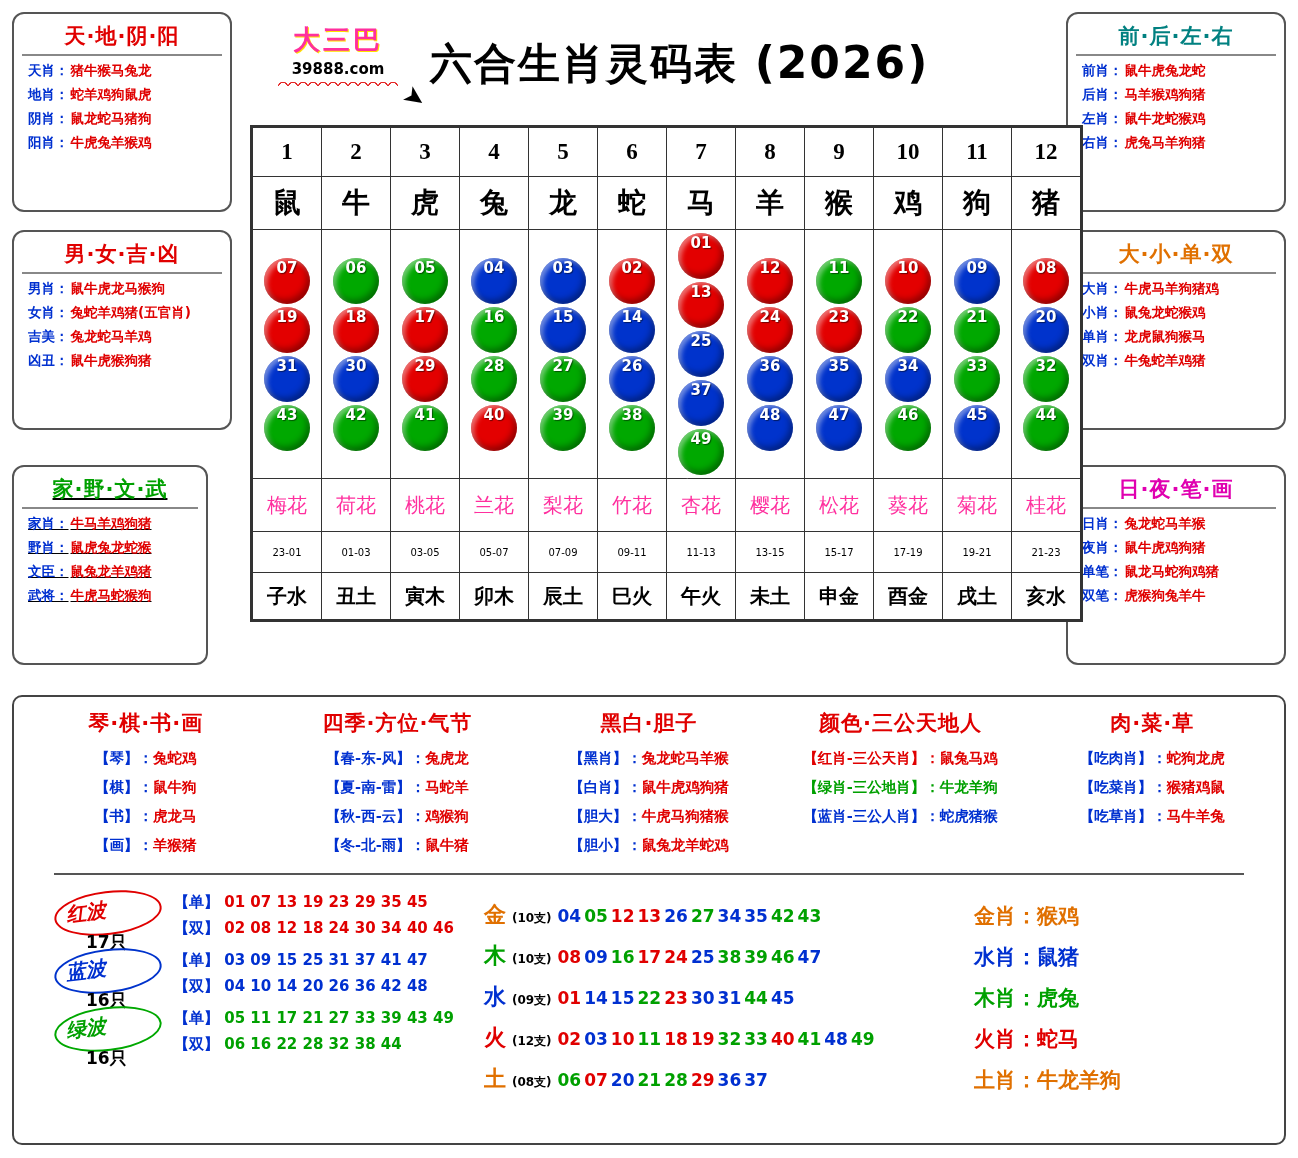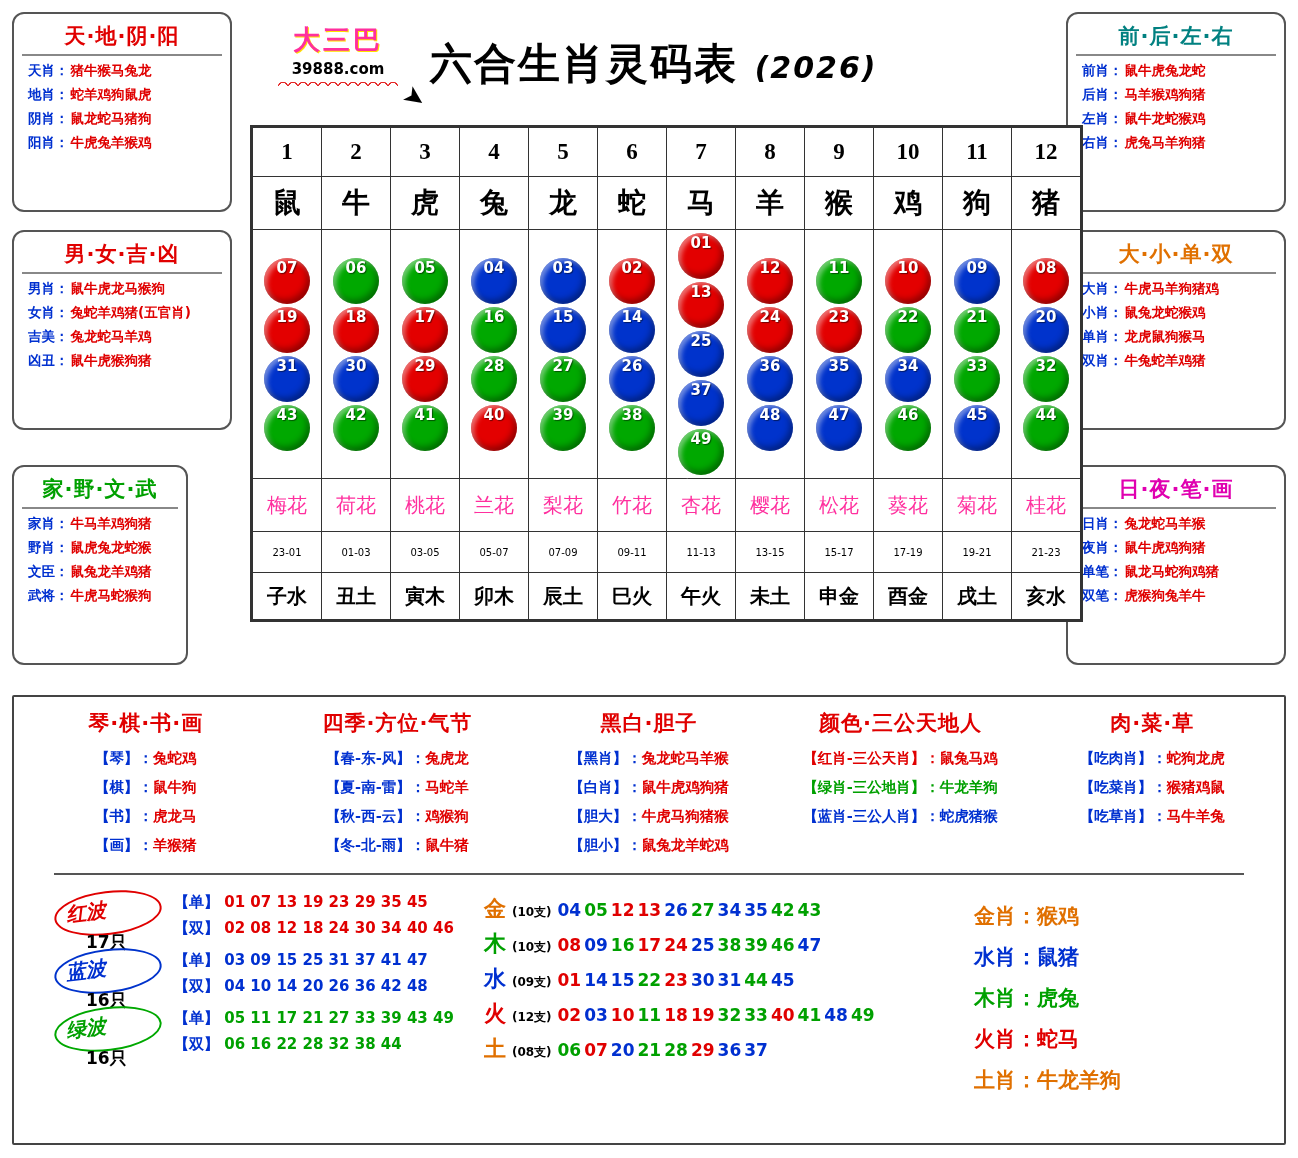--- a/index.html
+++ b/index.html
@@ -70,21 +70,21 @@
   }
   .arrow{
     position:absolute;left:404px;top:82px;font-size:26px;color:#000;
     transform:rotate(35deg);
   }
   .maintitle{
     position:absolute;left:430px;top:36px;
     font-size:42px;font-weight:bold;letter-spacing:2px;
     font-family:"DejaVu Sans","Liberation Sans",sans-serif;
   }
-  .maintitle .yr{font-size:30px;font-weight:bold;font-style:italic;}
+  .maintitle .yr{font-size:44px;font-weight:bold;}
 
   
   .tablewrap{
     position:absolute;left:250px;top:125px;
     border:2px solid #333;
     background:#fff;
   }
   table.grid{border-collapse:collapse;}
   table.grid td{
     border:1px solid #333;
@@ -129,21 +129,21 @@
     font-size:10px;font-weight:bold;line-height:10px;
     writing-mode:vertical-rl;
     text-orientation:upright;
     letter-spacing:-1px;
     max-height:26px;
   }
 
   
   .bottom{
     position:absolute;left:12px;top:695px;width:1274px;height:450px;
-    border:2px solid #444;border-radius:2px;
+    border:2px solid #444;border-radius:10px;
     box-sizing:border-box;
     background:#fff;
   }
   .bot-cols{
     display:flex;
     padding:12px 6px 0 6px;
   }
   .bot-col{flex:1;padding:0 4px;}
   .bot-col h3{
     margin:0 0 12px 0;
@@ -181,21 +181,21 @@
     font-size:20px;font-weight:bold;font-style:italic;
     font-family:"Liberation Serif",serif;
     transform:rotate(-7deg);
   }
   .cnt{
     position:absolute;left:32px;top:40px;font-size:17px;font-weight:bold;color:#000;
   }
   .wlines{position:absolute;left:120px;top:0;font-size:15px;font-weight:bold;line-height:26px;white-space:nowrap;}
   .wlines .tag{color:#0030d0;}
   .elems{width:470px;}
-  .elrow{font-size:17px;font-weight:bold;margin:5px 0;white-space:nowrap;}
+  .elrow{font-size:17px;font-weight:bold;margin:11px 0;white-space:nowrap;}
   .elrow .el{font-size:22px;}
   .elrow .sup{font-size:12px;color:#000;font-weight:bold;}
   .elrow .nums span{margin-right:3px;}
   .zodcol{width:300px;padding-left:20px;box-sizing:border-box;}
   .zodrow{font-size:21px;font-weight:bold;margin:13px 0;white-space:nowrap;}
 </style>
 </head>
 <body>
 
 <div class="page">
@@ -220,21 +220,21 @@
   </div>
 
   <div class="sidebox" style="left:12px;top:230px;width:220px;height:200px;">
     <div class="sb-title c-red">男·女·吉·凶</div>
     <div class="sb-row"><span class="k">男肖：</span><span class="v c-red">鼠牛虎龙马猴狗</span></div>
     <div class="sb-row"><span class="k">女肖：</span><span class="v c-red">兔蛇羊鸡猪(五官肖)</span></div>
     <div class="sb-row"><span class="k">吉美：</span><span class="v c-red">兔龙蛇马羊鸡</span></div>
     <div class="sb-row"><span class="k">凶丑：</span><span class="v c-red">鼠牛虎猴狗猪</span></div>
   </div>
 
-  <div class="sidebox" style="left:12px;top:465px;width:176px;height:200px;">
+  <div class="sidebox" style="left:12px;top:465px;width:196px;height:200px;text-decoration:underline;">
     <div class="sb-title c-green">家·野·文·武</div>
     <div class="sb-row"><span class="k">家肖：</span><span class="v c-red">牛马羊鸡狗猪</span></div>
     <div class="sb-row"><span class="k">野肖：</span><span class="v c-red">鼠虎兔龙蛇猴</span></div>
     <div class="sb-row"><span class="k">文臣：</span><span class="v c-red">鼠兔龙羊鸡猪</span></div>
     <div class="sb-row"><span class="k">武将：</span><span class="v c-red">牛虎马蛇猴狗</span></div>
   </div>
 
   <div class="sidebox" style="left:1066px;top:12px;width:220px;height:200px;">
     <div class="sb-title c-teal">前·后·左·右</div>
     <div class="sb-row"><span class="k">前肖：</span><span class="v c-red">鼠牛虎兔龙蛇</span></div>

